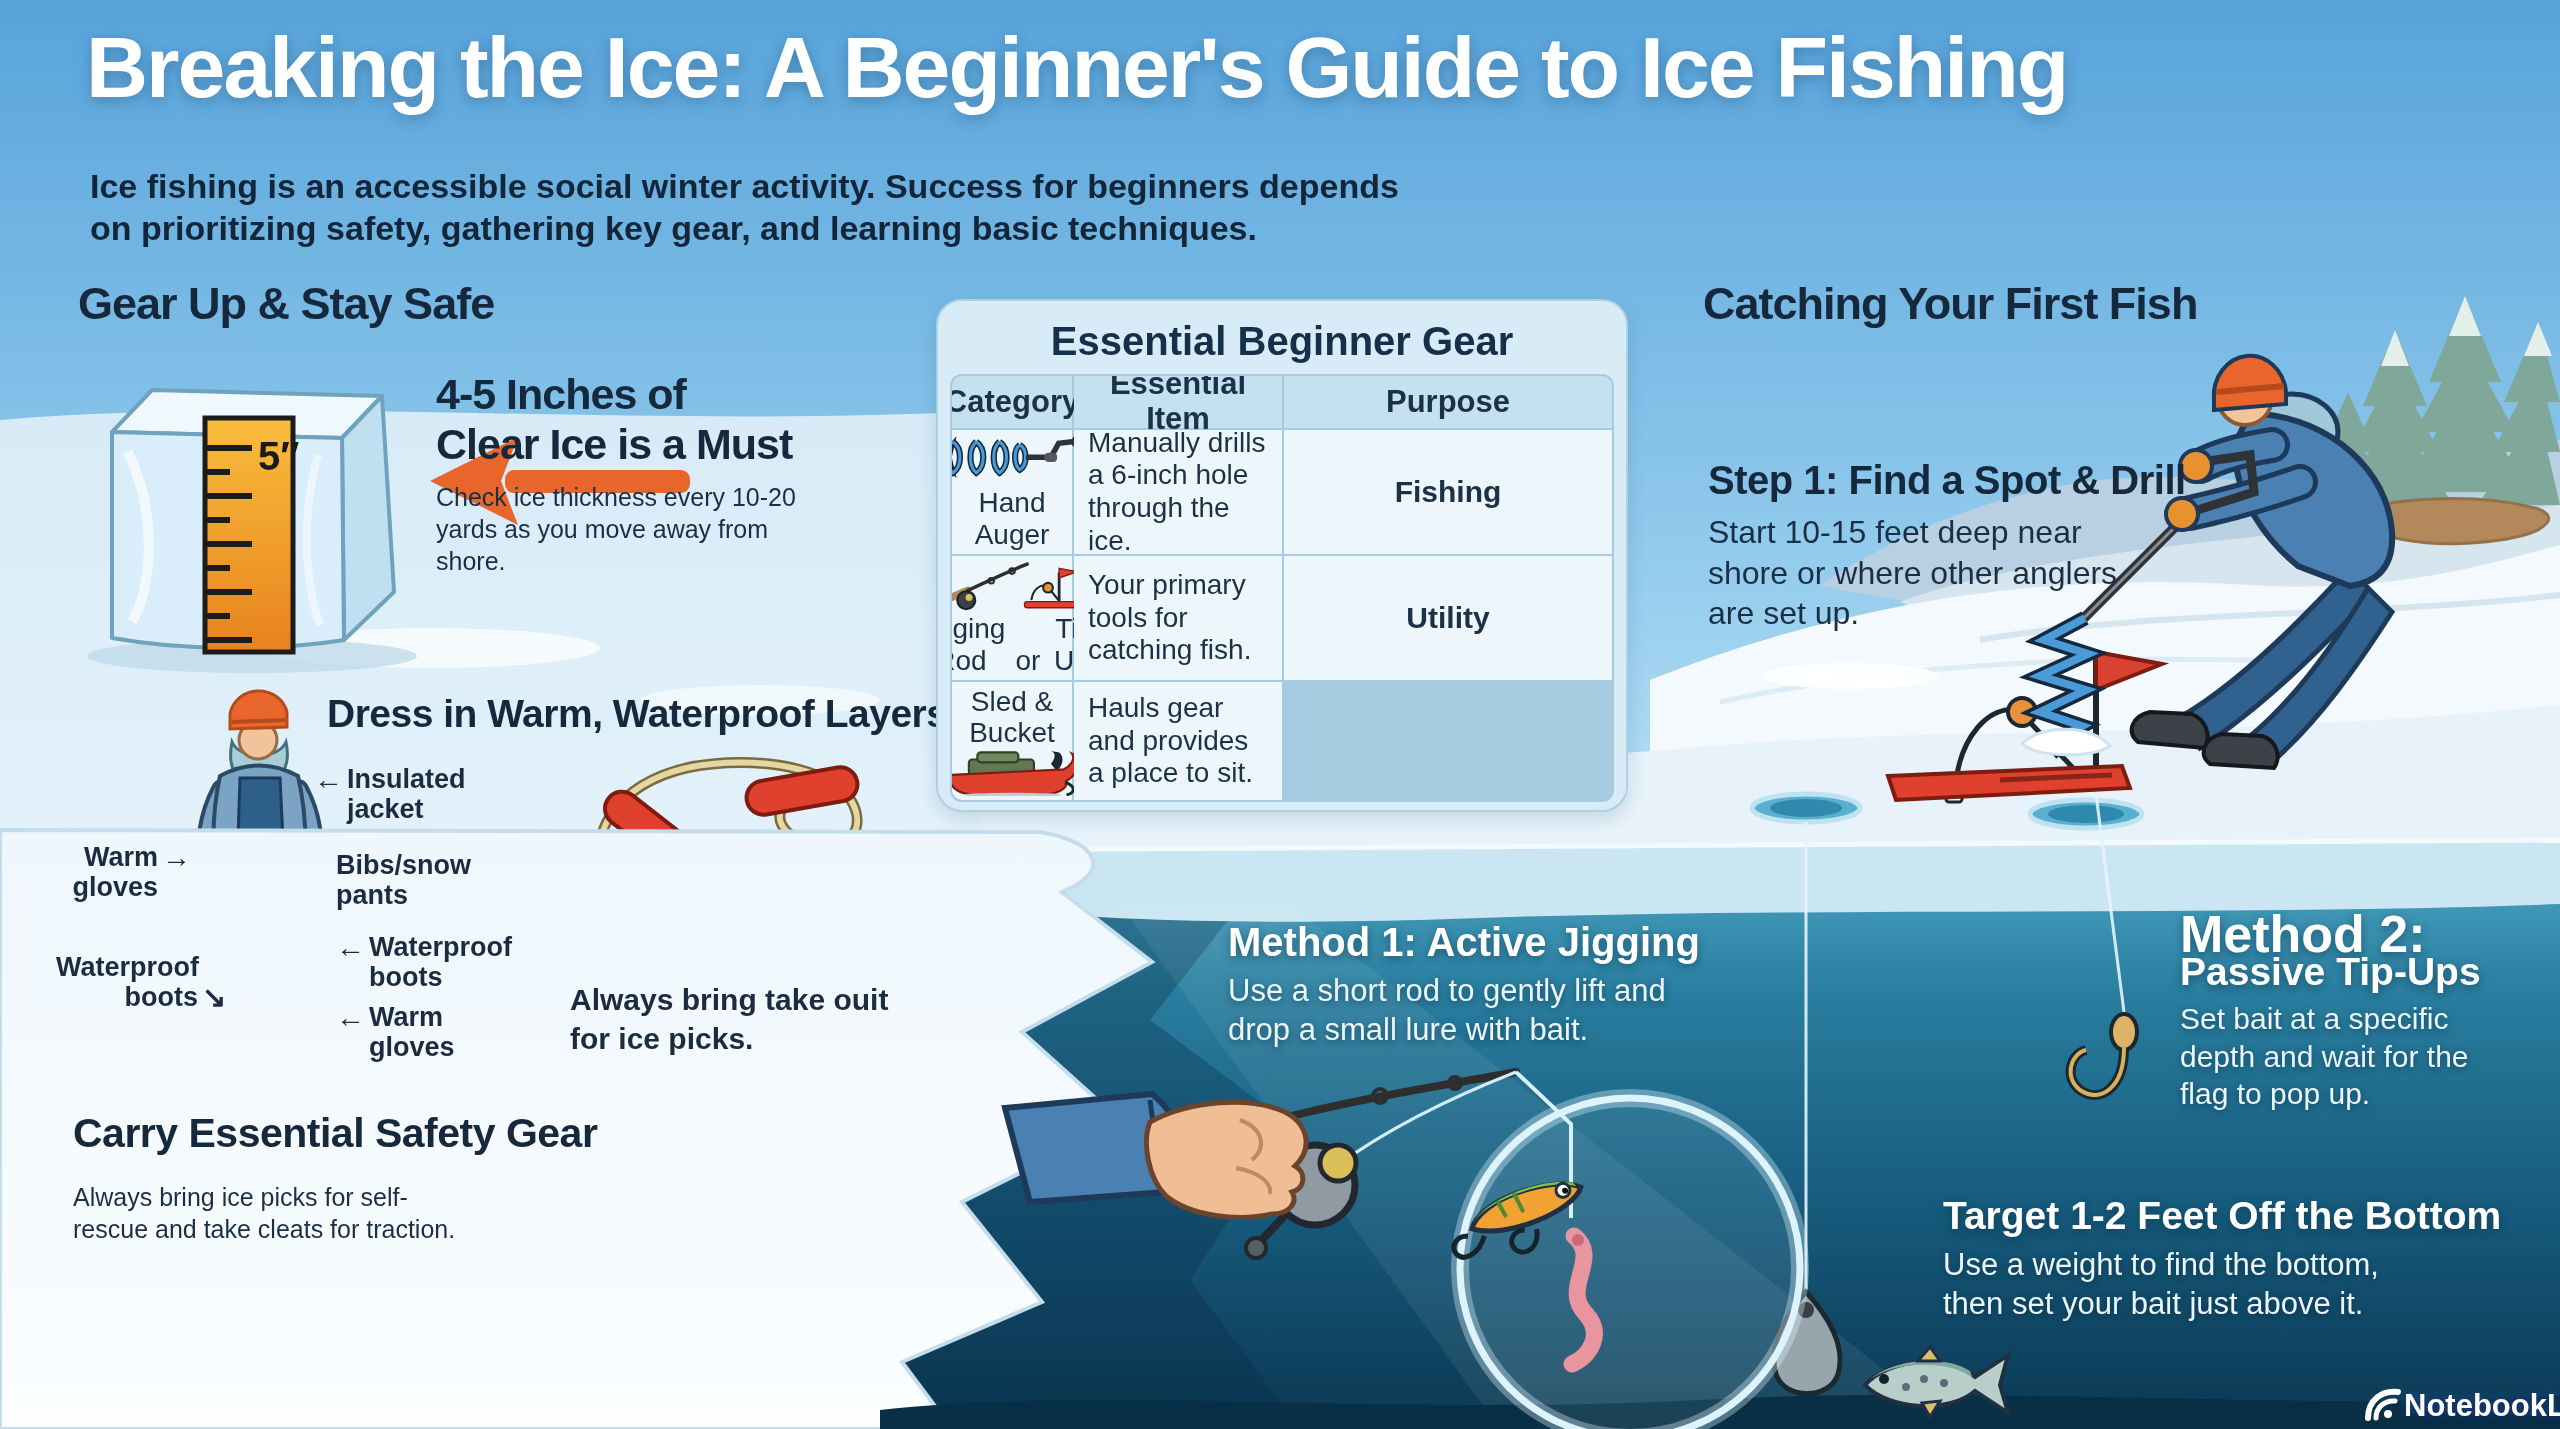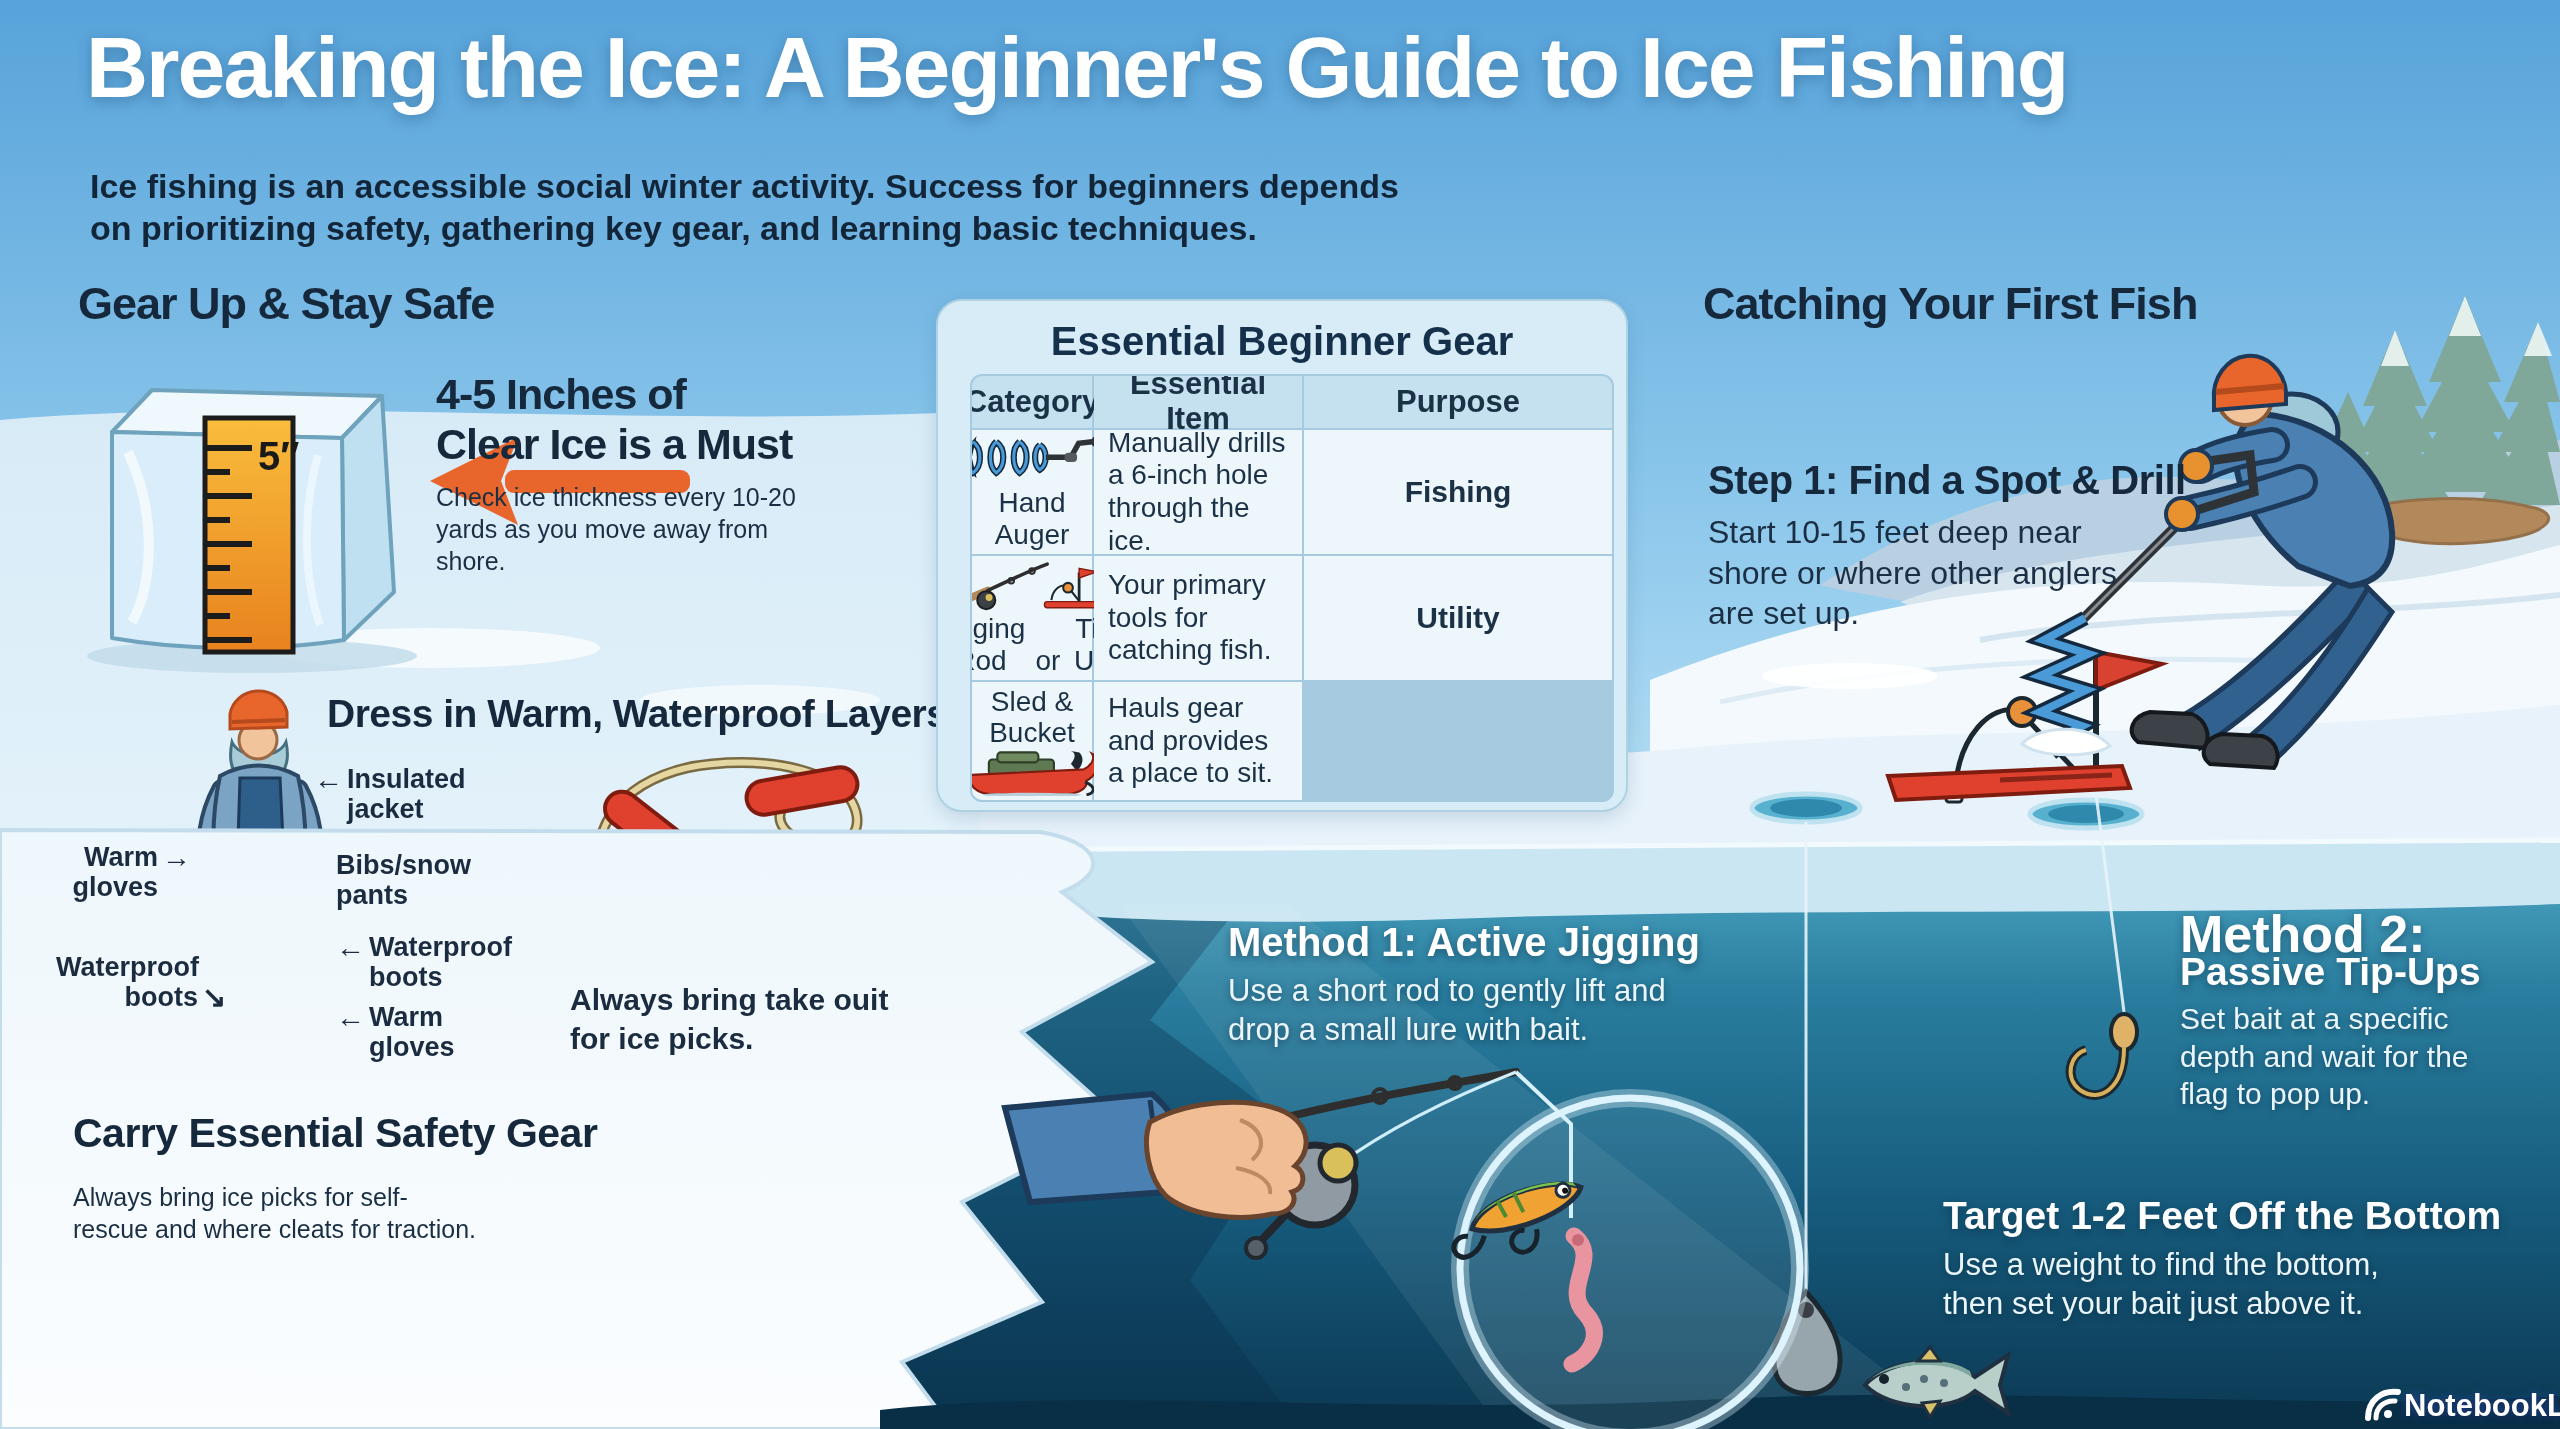--- a/index.html
+++ b/index.html
@@ -18,21 +18,21 @@
   .lab{font-size:27px;font-weight:bold;line-height:1.12;color:#1b2c40;display:flex;gap:4px;align-items:flex-start;}
   .lab .ar{font-size:29px;line-height:1.05;}
   .wm-t{font-size:40px;font-weight:bold;}
   .wm-b{font-size:31px;font-weight:500;line-height:1.25;color:#eaf6fc;text-shadow:0 2px 7px rgba(5,35,55,.55);}
   
   .gear-table{position:absolute;left:936px;top:299px;width:692px;height:513px;z-index:3;
     background:#d8ecf7;border:2px solid #afd2e3;border-radius:26px;box-sizing:border-box;
     padding:6px 12px 12px;box-shadow:0 6px 18px rgba(40,90,130,.18);}
   .gt-title{text-align:center;font-size:40px;font-weight:bold;color:#14304a;padding:12px 0 10px;}
   .gt-grid{display:grid;grid-template-columns:120px 208px 1fr;grid-template-rows:52px 124px 124px 118px;
-    gap:2px;background:#a6cadf;border:2px solid #a6cadf;border-radius:12px;overflow:hidden;margin-left:20px;}
+    gap:2px;background:#a6cadf;border:2px solid #a6cadf;border-radius:12px;overflow:hidden;}
   .gt-cell{background:#edf6fb;display:flex;align-items:center;justify-content:center;
     font-size:29px;color:#1b3146;text-align:center;line-height:1.12;}
   .gt-head{background:#c5e1f0;font-size:31px;font-weight:bold;}
   .gt-cat{font-size:30px;font-weight:bold;}
   .gt-item{flex-direction:column;gap:2px;padding:4px 2px;}
   .gt-cap{font-size:28px;color:#1b3146;}
   .gt-caprow{display:flex;gap:10px;align-items:flex-end;justify-content:center;}
   .gt-purp{justify-content:flex-start;text-align:left;padding:6px 14px;font-size:28px;line-height:1.17;}
   .brand{font-size:31px;font-weight:bold;color:#fff;text-shadow:0 0 8px rgba(60,95,215,.6),0 2px 5px rgba(0,20,35,.6);}
 </style>
@@ -343,21 +343,21 @@
   <span class="ar">←</span>
   <span style="width:160px;">Waterproof boots</span>
 </div>
 <div class="txt lab" style="left:336px;top:1002px;">
   <span class="ar">←</span>
   <span style="width:104px;">Warm gloves</span>
 </div>
 <div class="txt" style="left:570px;top:980px;width:342px;font-size:30px;font-weight:bold;line-height:1.3;color:#1b2c40;">Always bring take ouit for ice picks.</div>
 
 <div class="txt" style="left:73px;top:1110px;font-size:41px;font-weight:bold;letter-spacing:-0.5px;">Carry Essential Safety Gear</div>
-<div class="txt body-t" style="left:73px;top:1182px;width:408px;">Always bring ice picks for self-rescue and where cleats for traction.</div>
+<div class="txt body-t" style="left:73px;top:1182px;width:408px;">Always bring ice picks for self-rescue and take cleats for traction.</div>
 
 <div class="txt white wm-t" style="left:1228px;top:920px;">Method 1: Active Jigging</div>
 <div class="txt wm-b" style="left:1228px;top:972px;width:482px;">Use a short rod to gently lift and drop a small lure with bait.</div>
 
 <div class="txt white wm-t" style="left:2180px;top:904px;font-size:52px;">Method 2:</div>
 <div class="txt white wm-t" style="left:2180px;top:950px;font-size:39px;">Passive Tip-Ups</div>
 <div class="txt wm-b" style="left:2180px;top:1000px;width:302px;font-size:30px;">Set bait at a specific depth and wait for the flag to pop up.</div>
 
 <div class="txt white wm-t" style="left:1943px;top:1194px;font-size:39px;">Target 1-2 Feet Off the Bottom</div>
 <div class="txt wm-b" style="left:1943px;top:1246px;width:482px;">Use a weight to find the bottom, then set your bait just above it.</div>

